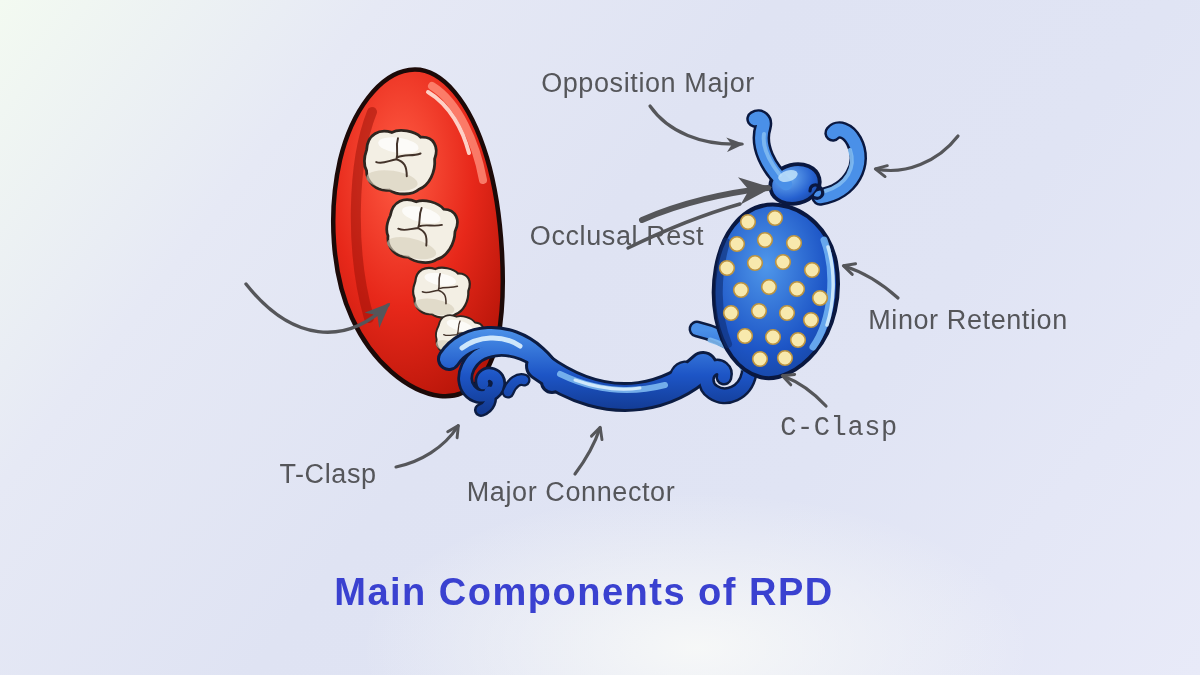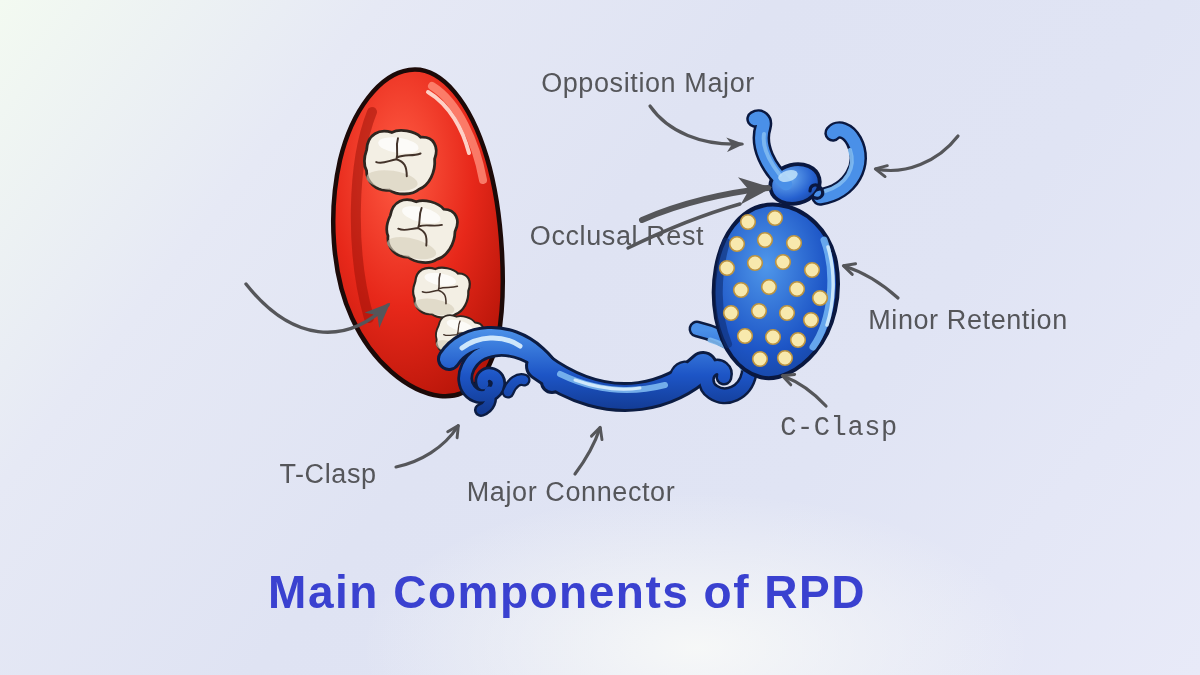--- a/index.html
+++ b/index.html
@@ -16,24 +16,24 @@
   .lbl{
     position:absolute;
     transform:translate(-50%,-50%);
     white-space:nowrap;
     font-size:27px;
     letter-spacing:.6px;
     color:var(--color-label,#55565a);
   }
   .title{
     position:absolute;
-    left:567px;top:592px;
+    left:584px;top:592px;
     transform:translate(-50%,-50%);
     white-space:nowrap;
-    font-size:46px;
+    font-size:38px;
     font-weight:800;
     letter-spacing:1.5px;
     color:var(--color-title,#3a41d0);
   }
   .arrow{stroke:var(--color-arrow,#55565a);fill:none;stroke-linecap:round;}
 </style>
 </head>
 <body>
 
 <div id="stage">

